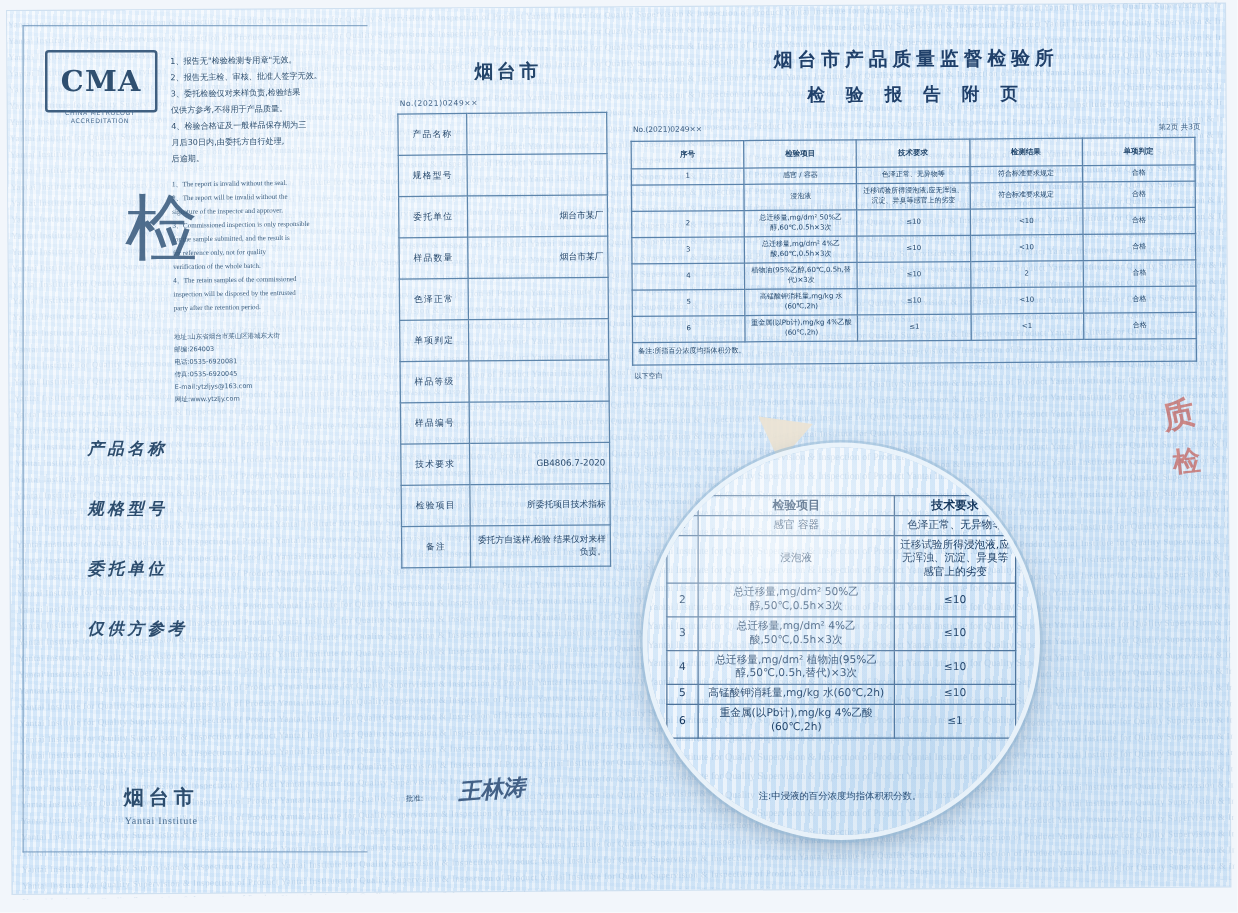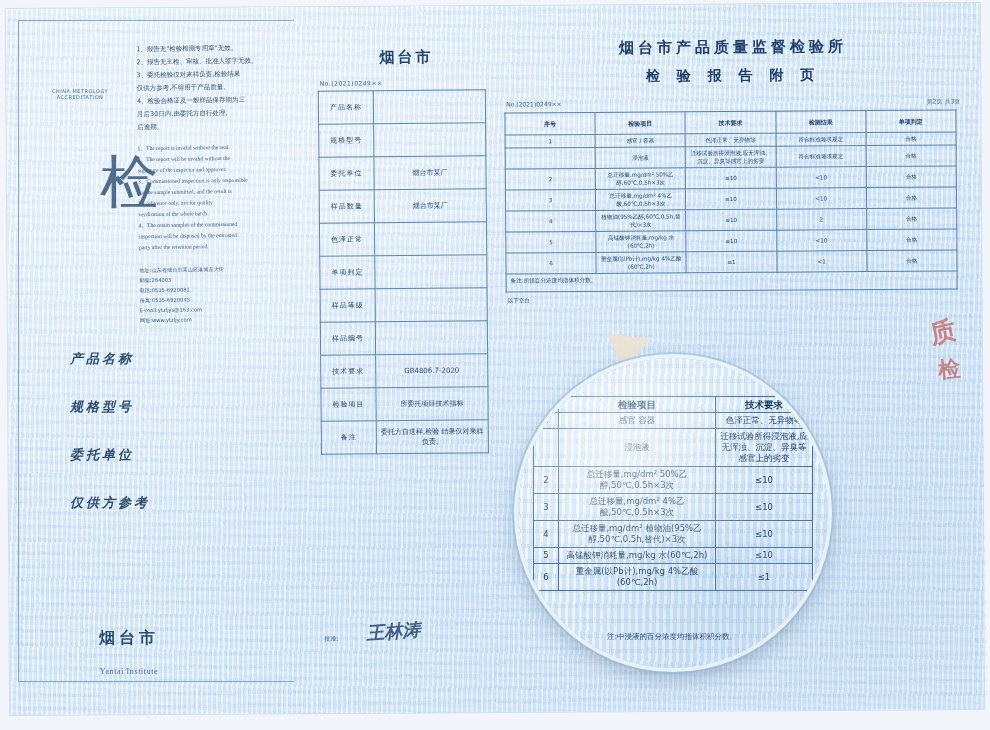--- a/index.html
+++ b/index.html
@@ -63,21 +63,21 @@
   }
   .stub-fields{position:absolute;left:56px;top:336px;width:140px;}
   .stub-field{
     font-family:"DejaVu Serif",serif;font-size:13px;color:#2d4d6e;
     letter-spacing:3px;margin-bottom:30px;font-style:italic;font-weight:bold;
   }
   .stub-foot{
     position:absolute;left:50px;top:614px;text-align:center;width:130px;
   }
   .stub-foot-cn{font-family:"DejaVu Serif",serif;font-size:16px;color:#2d4d6e;letter-spacing:4px;font-weight:bold;}
-  .stub-foot-en{font-family:"Liberation Serif",serif;font-size:8px;color:#4a6c8e;letter-spacing:.6px;margin-top:18px;}
+  .stub-foot-en{font-family:"Liberation Serif",serif;font-size:8px;color:#4a6c8e;letter-spacing:.6px;margin-top:3px;}
 
   
   .notes{
     position:absolute;left:140px;top:42px;width:175px;height:560px;
     transform:rotate(-0.8deg);
   }
   .notes-line{
     font-size:6.5px;color:#30506f;line-height:12px;margin-bottom:1px;
     font-family:"DejaVu Sans",sans-serif;
   }
@@ -98,21 +98,21 @@
   .mid-no{font-size:6px;color:#3f6185;margin:12px 0 4px 6px;letter-spacing:.5px;}
   .mid-table{
     width:168px;margin-left:4px;border-collapse:collapse;
     table-layout:fixed;
   }
   .mid-table td{
     border:1px solid #5d85ab;height:30px;font-size:7px;color:#28496c;
     padding:1px 3px;vertical-align:middle;
   }
   .mid-table td.lbl{width:48px;text-align:center;letter-spacing:1px;}
-  .mid-table td.val{text-align:center;margin-left:48px;}
+  .mid-table td.val{text-align:right;margin-left:48px;}
   .mid-sign{
     position:absolute;left:6px;top:612px;font-size:6px;color:#3c5e80;
   }
   .sign-scribble{
     position:absolute;left:48px;top:596px;width:92px;height:34px;
     color:#2b4a73;font-family:"DejaVu Serif",serif;font-size:18px;
     font-style:italic;font-weight:bold;opacity:.85;transform:rotate(-4deg);
   }
 
   
@@ -269,20 +269,23 @@
         <div class="wm-row">Yantai Institute for Quality Supervision &amp; Inspection of Product Yantai Institute for Quality Supervision &amp; Inspection of Product Yantai Institute for Quality Supervision &amp; Inspection of Product Yantai Institute for Quality Supervision &amp; Inspection of Product Yantai Institute for Quality Supervision &amp; Inspection of Product Yantai Institute for Quality Supervision &amp; Inspection of Product </div>
         <div class="wm-row">Yantai Institute for Quality Supervision &amp; Inspection of Product Yantai Institute for Quality Supervision &amp; Inspection of Product Yantai Institute for Quality Supervision &amp; Inspection of Product Yantai Institute for Quality Supervision &amp; Inspection of Product Yantai Institute for Quality Supervision &amp; Inspection of Product Yantai Institute for Quality Supervision &amp; Inspection of Product </div>
         <div class="wm-row">Yantai Institute for Quality Supervision &amp; Inspection of Product Yantai Institute for Quality Supervision &amp; Inspection of Product Yantai Institute for Quality Supervision &amp; Inspection of Product Yantai Institute for Quality Supervision &amp; Inspection of Product Yantai Institute for Quality Supervision &amp; Inspection of Product Yantai Institute for Quality Supervision &amp; Inspection of Product </div>
         <div class="wm-row">Yantai Institute for Quality Supervision &amp; Inspection of Product Yantai Institute for Quality Supervision &amp; Inspection of Product Yantai Institute for Quality Supervision &amp; Inspection of Product Yantai Institute for Quality Supervision &amp; Inspection of Product Yantai Institute for Quality Supervision &amp; Inspection of Product Yantai Institute for Quality Supervision &amp; Inspection of Product </div>
       </div>
   </div>
 
   <div class="stub">
     <div class="stub-border"></div>
 
+    <div class="cma">
+      <span class="cma-text">CMA</span>
+    </div>
     <div class="cma-sub">CHINA METROLOGY ACCREDITATION</div>
 
     <div class="bigchar">检</div>
 
     <div class="stub-fields">
       <div class="stub-field">产品名称</div>
       <div class="stub-field">规格型号</div>
       <div class="stub-field">委托单位</div>
       <div class="stub-field">仅供方参考</div>
     </div>

